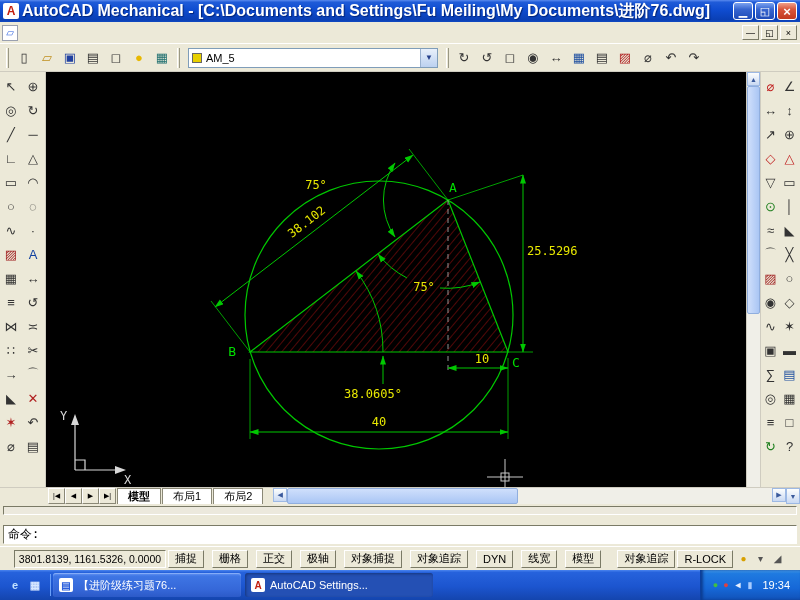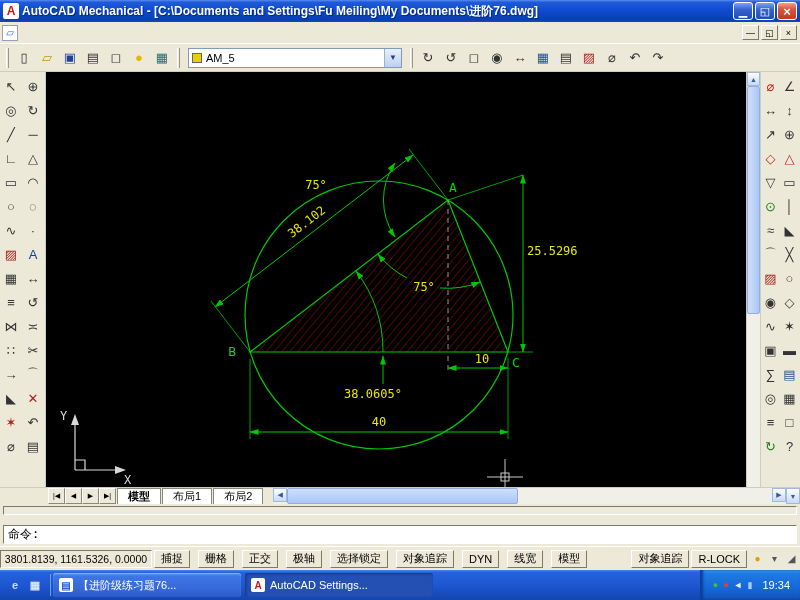--- a/index.html
+++ b/index.html
@@ -5,21 +5,21 @@
   * { box-sizing: border-box; margin: 0; padding: 0; }
   html,body { width:800px; height:600px; overflow:hidden; }
   body { font-family:"Liberation Sans", sans-serif; font-size:11px; background:#ECE9D8; }
   .window { width:800px; height:600px; display:flex; flex-direction:column; }
 
   
   .titlebar { height:22px; flex:0 0 22px; display:flex; align-items:center; gap:3px; padding:0 3px;
     background:linear-gradient(180deg,#5a8aee 0%,#1f5bd8 10%,#0f4cd0 45%,#0a3fb4 90%,#1149c2 100%); }
   .app-icon { width:16px; height:16px; background:#fff; border-radius:2px; color:#c42010; font-weight:bold;
     font-size:12px; display:flex; align-items:center; justify-content:center; }
-  .title-text { flex:1; color:#fff; font-weight:bold; font-size:12px; white-space:nowrap; overflow:hidden;
+  .title-text { flex:1; color:#fff; font-weight:bold; font-size:16px; white-space:nowrap; overflow:hidden;
     text-shadow:1px 1px 1px #00247a; }
   .win-btn { width:20px; height:18px; border:1px solid #fff; border-radius:3px; color:#fff; font-size:11px;
     display:flex; align-items:center; justify-content:center;
     background:linear-gradient(180deg,#7ba2f0,#3665cf 40%,#1e4bb8); }
   .win-btn.close { background:linear-gradient(180deg,#f0a08a,#d8553a 40%,#c23a20); font-size:13px; font-weight:bold; }
 
   
   .menubar { height:22px; flex:0 0 22px; display:flex; align-items:center; background:#ECE9D8;
     border-bottom:1px solid #fff; padding:0 2px; }
   .mdi-doc { width:16px; height:16px; background:#fff; border:1px solid #9aa0b0; color:#2a5fdc; font-size:10px;
@@ -28,21 +28,21 @@
   .menu-spacer { flex:1; }
   .mdi-btn { width:17px; height:15px; margin:0 1px; font-size:9px; display:flex; align-items:center; justify-content:center;
     background:#ECE9D8; border:1px solid; border-color:#fff #7a7a66 #7a7a66 #fff; }
 
   
   .toolbar { height:28px; flex:0 0 28px; display:flex; align-items:center; gap:1px; padding:2px 3px;
     background:#ECE9D8; border-bottom:1px solid #cfccc0; }
   .grip { width:3px; height:20px; border-left:1px solid #fff; border-right:1px solid #9a9884; margin:0 3px; }
   .tb-icon { width:22px; height:22px; display:flex; align-items:center; justify-content:center; font-size:13px;
     color:#333; border:1px solid transparent; }
-  .layer-combo { width:214px; height:20px; background:#fff; border:1px solid #7f9db9; display:flex;
+  .layer-combo { width:250px; height:20px; background:#fff; border:1px solid #7f9db9; display:flex;
     align-items:center; gap:4px; padding:0 0 0 3px; margin:0 4px; }
   .swatch { width:10px; height:10px; border:1px solid #666; }
   .combo-text { flex:1; font-size:11px; }
   .combo-arrow { width:17px; height:18px; background:linear-gradient(180deg,#e8f0fb,#bcd1f0); border-left:1px solid #9ab1d0;
     display:flex; align-items:center; justify-content:center; font-size:8px; color:#26408c; }
 
   
   .main { flex:1; display:flex; min-height:0; }
   .side-toolbar { background:#ECE9D8; display:flex; flex-wrap:wrap; align-content:flex-start; padding-top:2px; }
   .side-toolbar.left { width:46px; border-right:1px solid #cfccc0; }
@@ -82,21 +82,21 @@
   .hthumb { flex:0 0 45%; background:linear-gradient(180deg,#cfdffb,#aac6f4); border:1px solid #90aede; border-radius:2px; }
   .htrack { flex:1; }
 
   
   .cmdline { height:42px; flex:0 0 42px; background:#ECE9D8; padding:2px 3px; display:flex; flex-direction:column; gap:10px; }
   .cmd-history { flex:1; background:#ece9dd; border:1px solid; border-color:#7a7a66 #fff #fff #7a7a66; }
   .cmd-input { height:19px; flex:0 0 19px; background:#fff; border:1px solid; border-color:#7a7a66 #fff #fff #7a7a66;
     display:flex; align-items:center; padding:0 4px; font:12px "DejaVu Sans Mono", monospace; }
 
   
-  .statusbar { height:24px; flex:0 0 24px; display:flex; align-items:center; gap:2px; padding:0 0;
+  .statusbar { height:24px; flex:0 0 24px; display:flex; align-items:center; gap:2px; padding:0 14px;
     background:#ECE9D8; border-top:1px solid #fff; }
   .coords { width:152px; height:18px; display:flex; align-items:center; justify-content:center; font-size:10.5px;
     border:1px solid; border-color:#7a7a66 #fff #fff #7a7a66; }
   .toggle { height:18px; padding:0 6px; display:flex; align-items:center; font-size:11px;
     background:#ECE9D8; border:1px solid; border-color:#fff #7a7a66 #7a7a66 #fff; white-space:nowrap; }
   .st-spacer { flex:1; }
   .st-icon { width:17px; height:17px; display:flex; align-items:center; justify-content:center; font-size:10px; color:#555; }
 
   
   .taskbar { height:30px; flex:0 0 30px; display:flex; align-items:center;
@@ -403,21 +403,21 @@
         <div class="toggle">
           <span>栅格</span>
         </div>
         <div class="toggle">
           <span>正交</span>
         </div>
         <div class="toggle">
           <span>极轴</span>
         </div>
         <div class="toggle">
-          <span>选择锁定</span>
+          <span>对象捕捉</span>
         </div>
         <div class="toggle">
           <span>对象追踪</span>
         </div>
         <div class="toggle">
           <span>DYN</span>
         </div>
         <div class="toggle">
           <span>线宽</span>
         </div>

